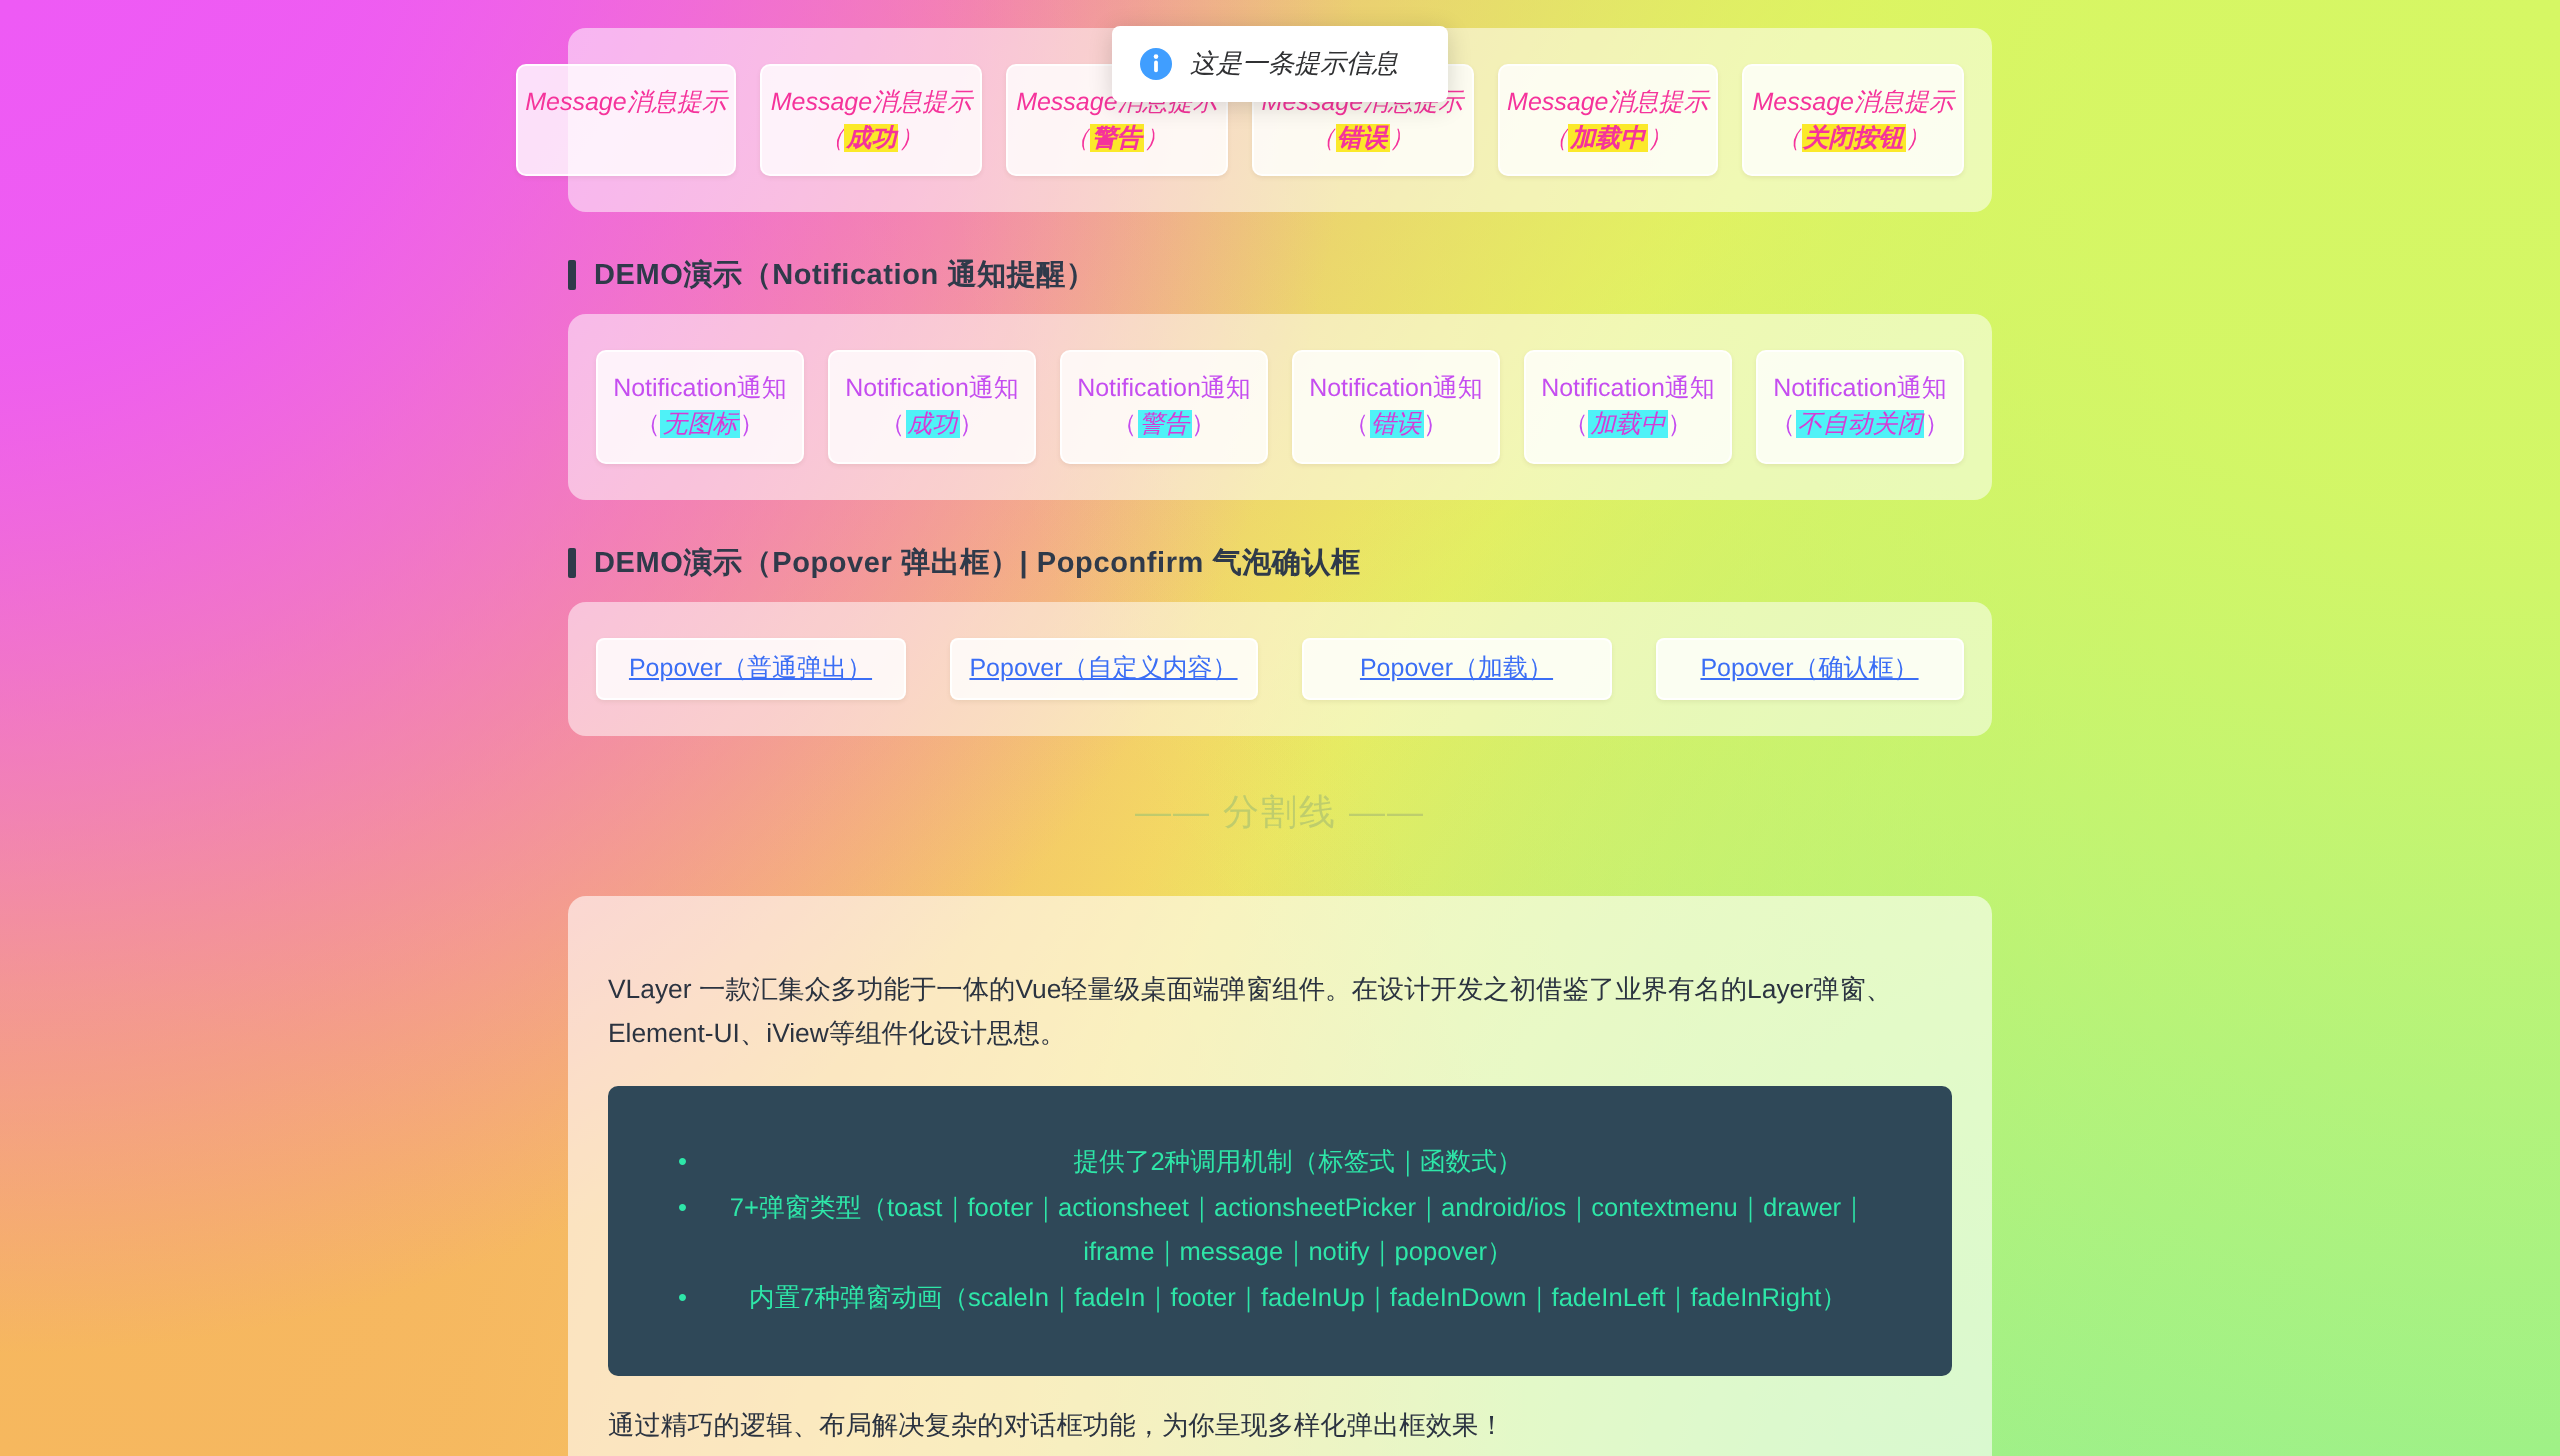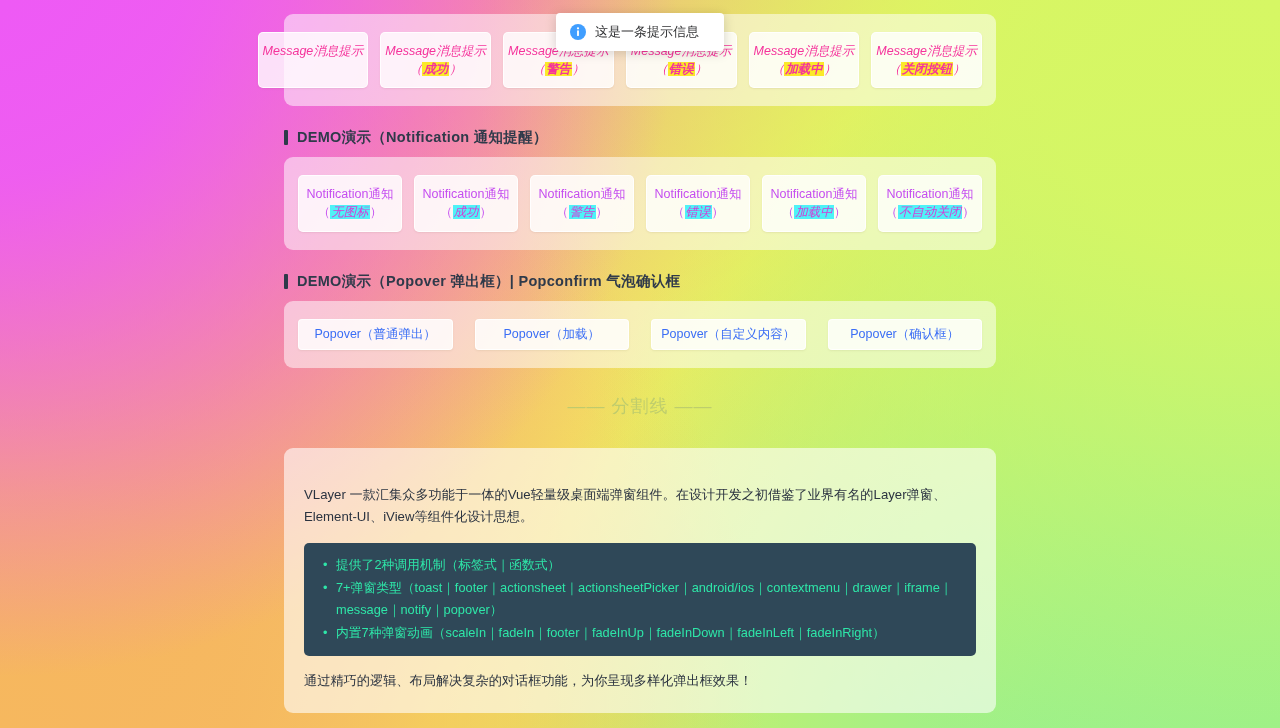--- a/index.html
+++ b/index.html
@@ -101,20 +101,21 @@
     border: 1px solid rgba(255,255,255,0.9);
     border-radius: 4px;
     padding: 6px 4px;
     text-align: center;
     color: #3b6ef5;
     font-size: 12.5px;
     cursor: pointer;
     white-space: nowrap;
     box-shadow: 0 1px 2px rgba(120,110,60,0.10);
     user-select: none;
+    text-decoration: underline;
   }
 
   
   .divider {
     text-align: center;
     color: #b8c96e;
     font-size: 18px;
     letter-spacing: 1px;
     margin: 26px 0 30px 0;
     opacity: .85;
@@ -135,23 +136,24 @@
   }
   .about .lead { margin-bottom: 14px; }
   .about .tail { margin-top: 14px; }
   .codeblock {
     background: #2f4858;
     border-radius: 5px;
     padding: 11px 14px 11px 14px;
     color: #2ee6a8;
   }
   .codeblock ul {
-    margin: 0;
+    margin: 16px;
     padding-left: 18px;
     list-style: none;
+    text-align: center;
   }
   .codeblock li {
     position: relative;
     font-size: 12.8px;
     line-height: 1.78;
     color: #2ee6a8;
   }
   .codeblock li::before {
     content: "•";
     position: absolute;
@@ -176,20 +178,21 @@
   }
   .toast .info-icon {
     width: 16px; height: 16px;
     flex: 0 0 auto;
     display: block;
   }
   .toast .toast-text {
     font-size: 13px;
     color: #303133;
     white-space: nowrap;
+    font-style: italic;
   }
 </style>
 </head>
 <body>
 
 <div class="page">
 
   <div class="toast">
     <svg class="info-icon" viewBox="0 0 16 16">
       <circle cx="8" cy="8" r="8" fill="#409eff"></circle>
@@ -276,22 +279,22 @@
       </div>
     </div>
 
     <div class="sec-head">
       <span class="bar"></span>
       <span>DEMO演示（Popover 弹出框）| Popconfirm 气泡确认框</span>
     </div>
     <div class="panel">
       <div class="panel-row pop-row">
         <div class="pop-btn">Popover（普通弹出）</div>
+        <div class="pop-btn">Popover（自定义内容）</div>
         <div class="pop-btn">Popover（加载）</div>
-        <div class="pop-btn">Popover（自定义内容）</div>
         <div class="pop-btn">Popover（确认框）</div>
       </div>
     </div>
 
     <div class="divider">—— 分割线 ——</div>
 
     <div class="about">
       <p class="lead">VLayer 一款汇集众多功能于一体的Vue轻量级桌面端弹窗组件。在设计开发之初借鉴了业界有名的Layer弹窗、Element-UI、iView等组件化设计思想。</p>
       <div class="codeblock">
         <ul>

